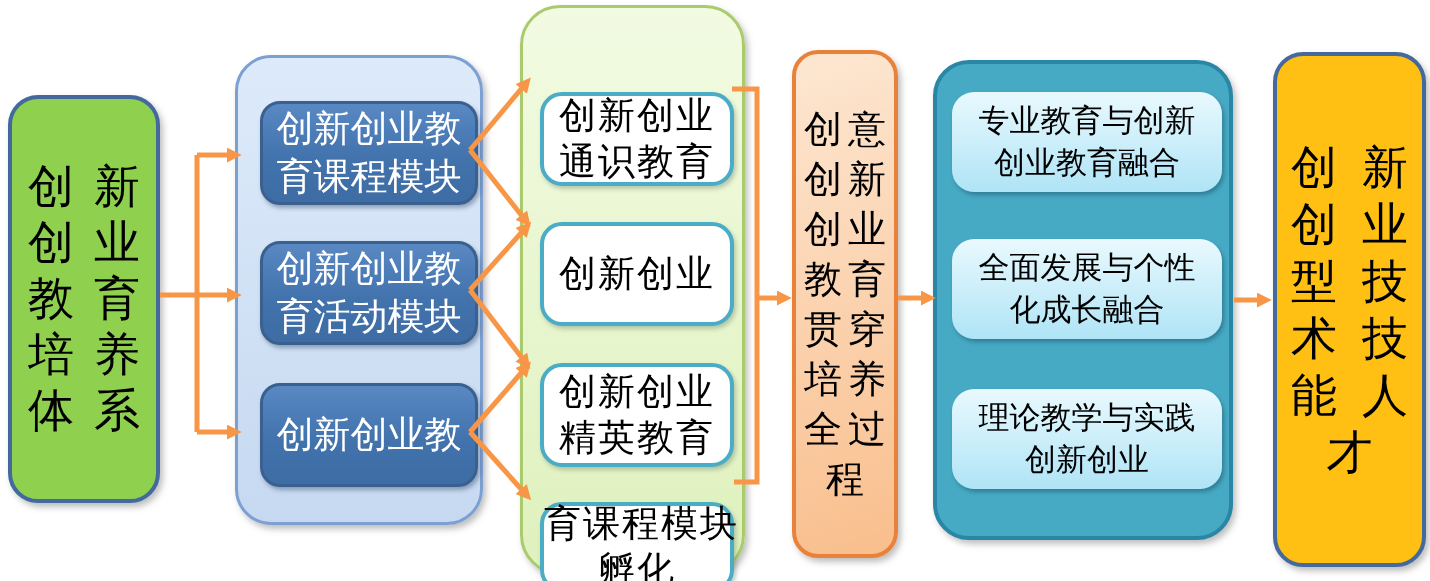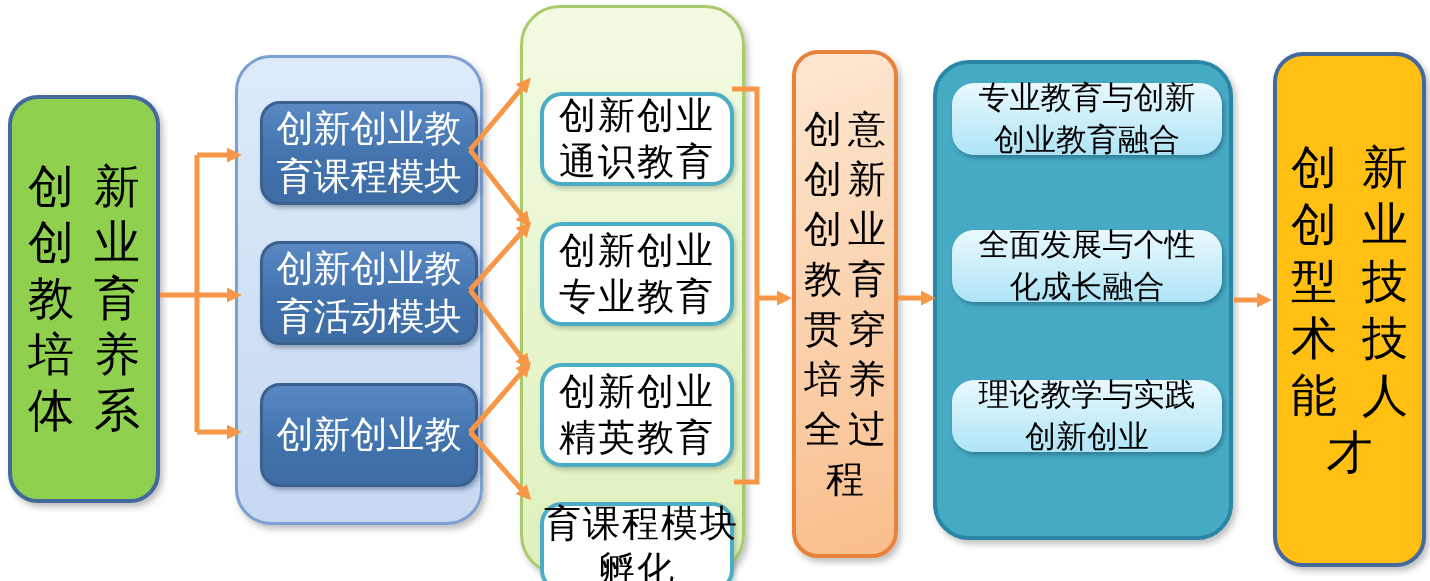--- a/index.html
+++ b/index.html
@@ -58,24 +58,25 @@
     border:4px solid var(--process-border,#E8813A);
     font-size:38px;line-height:50px;padding:4px 8px;
   }
   
   .integration{
     left:933px;top:60px;width:300px;height:480px;border-radius:36px;
     background:var(--integration-fill,#47AAC5);
     border:4px solid var(--integration-border,#2A86A5);
   }
   .intg-box{
-    left:15px;width:270px;height:72px;border-radius:22px;
+    left:15px;width:270px;height:100px;border-radius:22px;
     background:linear-gradient(180deg,var(--intg-box-top,#E9F9FE),var(--intg-box-bottom,#AFE4F6));
     font-size:31px;line-height:42px;
     box-shadow:2px 3px 4px rgba(20,70,90,0.45);
+    margin-top:9px;
   }
   .intg-1{top:19px}.intg-2{top:166px}.intg-3{top:316px}
 
   
   .outcome{
     left:1273px;top:52px;width:153px;height:515px;border-radius:30px;
     background:var(--outcome-fill,#FFC013);border:4px solid var(--outcome-border,#44699D);
     font-size:46px;line-height:57px;padding:0 14px;
   }
 
@@ -136,21 +137,20 @@
     </div>
   </div>
 
   <div class="box education shadow">
     <div class="box edu-box edu-1">
       <div class="ln">创新创业</div>
       <div class="ln">通识教育</div>
     </div>
     <div class="box edu-box edu-2">
       <div class="ln">创新创业</div>
-      <div class="ln">专业教育</div>
     </div>
     <div class="box edu-box edu-3">
       <div class="ln">创新创业</div>
       <div class="ln">精英教育</div>
     </div>
     <div class="box edu-box edu-4">
       <div class="ln">育课程模块</div>
       <div class="ln">孵化</div>
     </div>
   </div>

